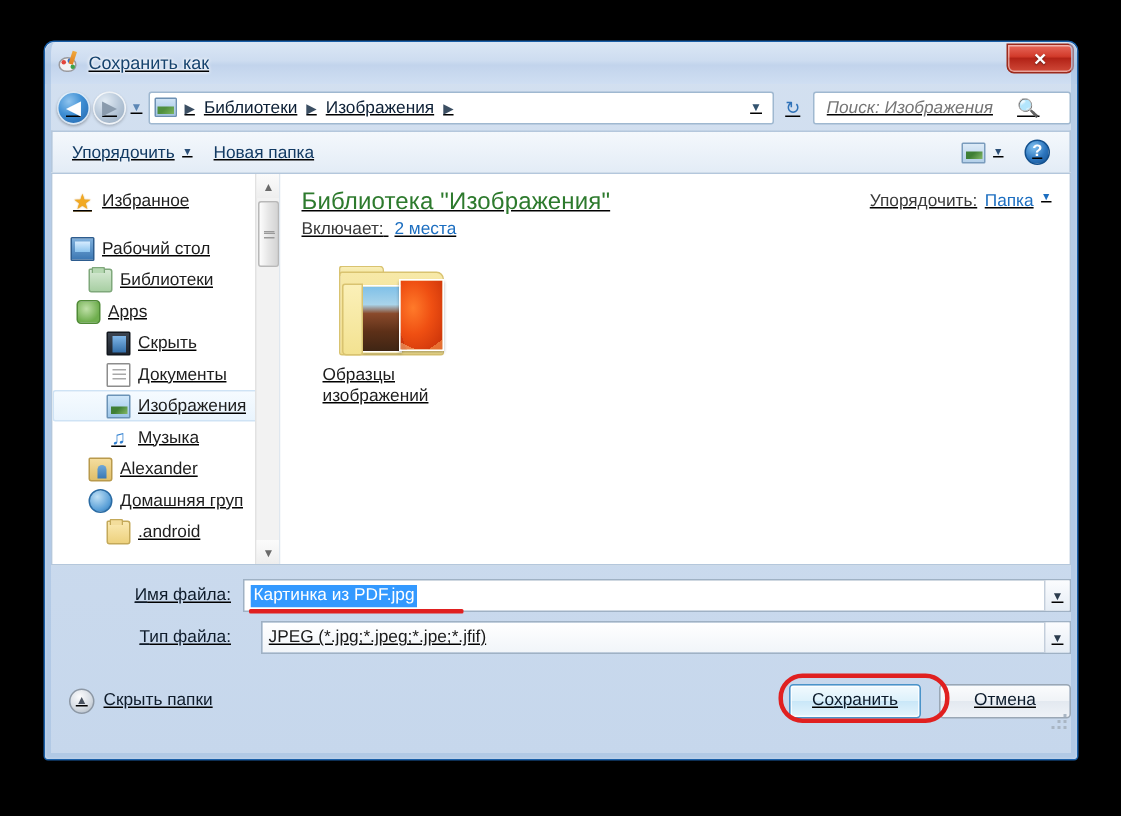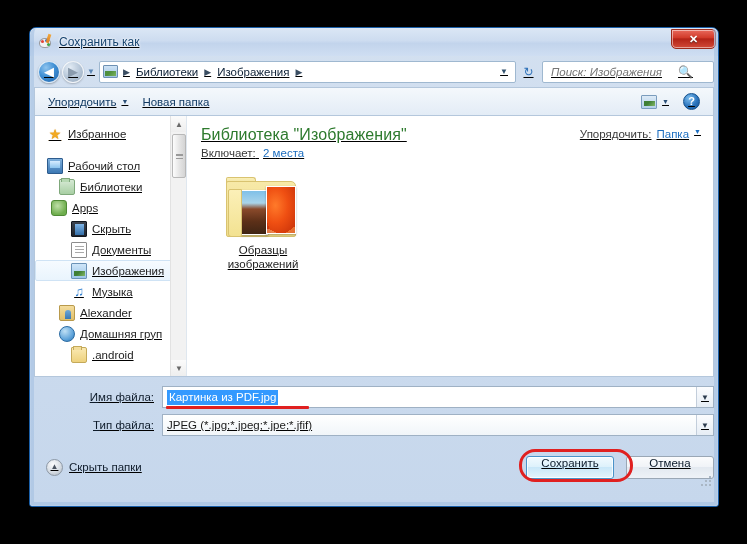--- a/index.html
+++ b/index.html
@@ -284,21 +284,21 @@
   #lib-sub { font-size: 11.5px; color: #3a3a3a; margin-top: 3px; }
   #lib-sub .link { color: #1c6ec0; margin-left: 4px; }
   #arrange-row {
     font-size: 11.5px; color: #3a3a3a; white-space: nowrap;
     display: flex; align-items: flex-start; gap: 5px; padding-top: 2px; margin-left: 40px;
   }
   #arrange-row .link { color: #1c6ec0; }
   #arrange-row .caret { color: #1c6ec0; font-size: 7px; }
 
   #items-area { margin-top: 18px; padding-left: 14px; }
-  .file-item { width: 96px; text-align: center; }
+  .file-item { width: 96px; text-align: left; }
   .folder-thumb {
     width: 74px; height: 62px; margin: 0 auto; position: relative;
   }
   .ft-back {
     position: absolute; left: 0; top: 4px; width: 70px; height: 56px;
     background: linear-gradient(to bottom, #f7e9a8 0%, #f0dd8c 100%);
     border: 1px solid #d9c370; border-radius: 2px 5px 2px 2px;
   }
   .ft-tab {
     position: absolute; left: 0; top: 0px; width: 30px; height: 7px;
@@ -364,21 +364,21 @@
     padding: 1px 2px 2px 2px;
     display: inline-block;
   }
   .field-caret {
     width: 17px; height: 20px; flex: none;
     display: flex; align-items: center; justify-content: center;
     color: #2b3b4d; font-size: 8px;
     background: linear-gradient(to bottom, #fbfcfe, #e6edf5);
     border-left: 1px solid #c3cedb;
   }
-  #filetype-field { background: linear-gradient(to bottom, #ffffff 0%, #f1f5f9 100%); }
+  #filetype-field { background: linear-gradient(to bottom, #ffffff 0%, #f1f5f9 100%); margin-left: 12px; }
 
   #red-underline {
     position: absolute;
     left: 132px; top: 20px;
     width: 143px; height: 3px;
     background: #e02020;
     border-radius: 1px;
   }
 
   
@@ -396,21 +396,21 @@
     width: 17px; height: 17px; border-radius: 50%;
     background: radial-gradient(circle at 40% 30%, #fcfcfd 0%, #d7dde4 55%, #aab4bf 100%);
     border: 1px solid #8d98a5;
     display: flex; align-items: center; justify-content: center;
     color: #4a5360; font-size: 8px; line-height: 1;
   }
   #footer-spacer { flex: 1; }
   .dlg-btn {
     width: 88px; height: 23px;
     font-size: 11.5px; color: #0b1a2b;
-    display: flex; justify-content: center;
+    display: flex; align-items: center; justify-content: center;
     border-radius: 3px;
     border: 1px solid #9aa7b5;
     background: linear-gradient(to bottom, #fbfcfd 0%, #f0f3f7 48%, #e3e9f0 50%, #eef2f7 100%);
   }
   #save-btn {
     border: 1px solid #4a93c9;
     background: linear-gradient(to bottom, #f2fafe 0%, #ddf1fb 48%, #c9e7f8 50%, #e4f4fc 100%);
     box-shadow: 0 0 0 1px rgba(255,255,255,0.8) inset;
     margin-right: 12px;
   }

